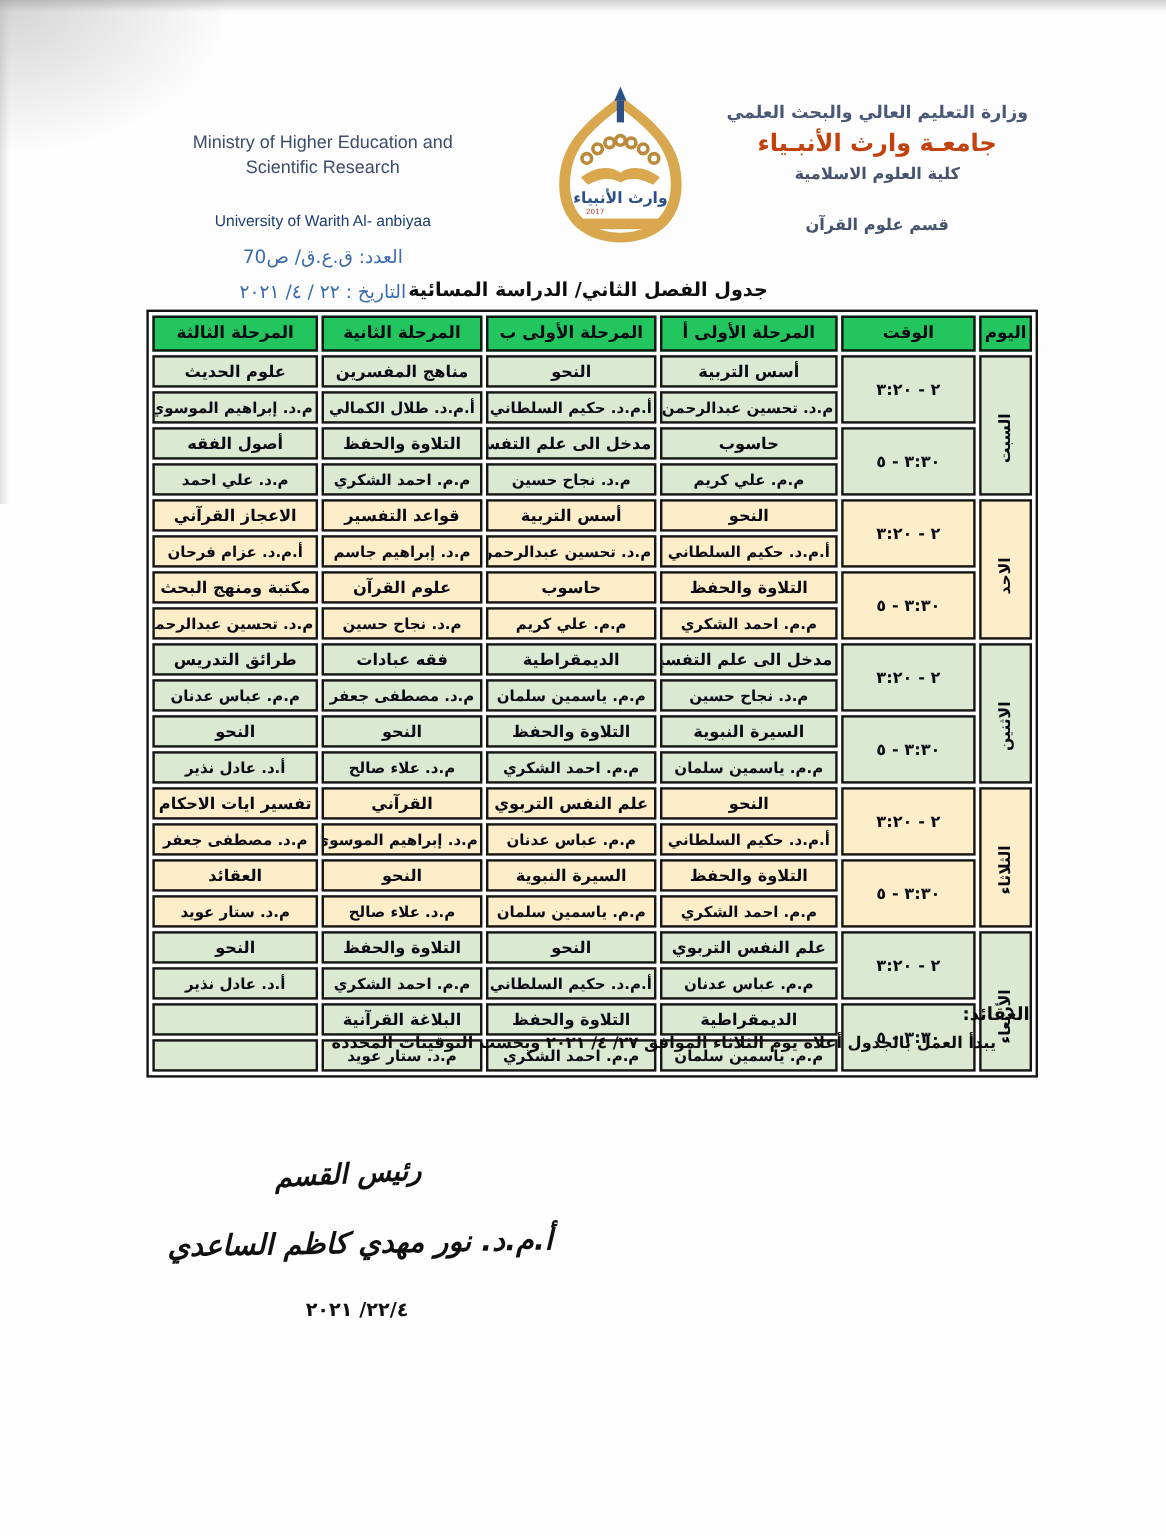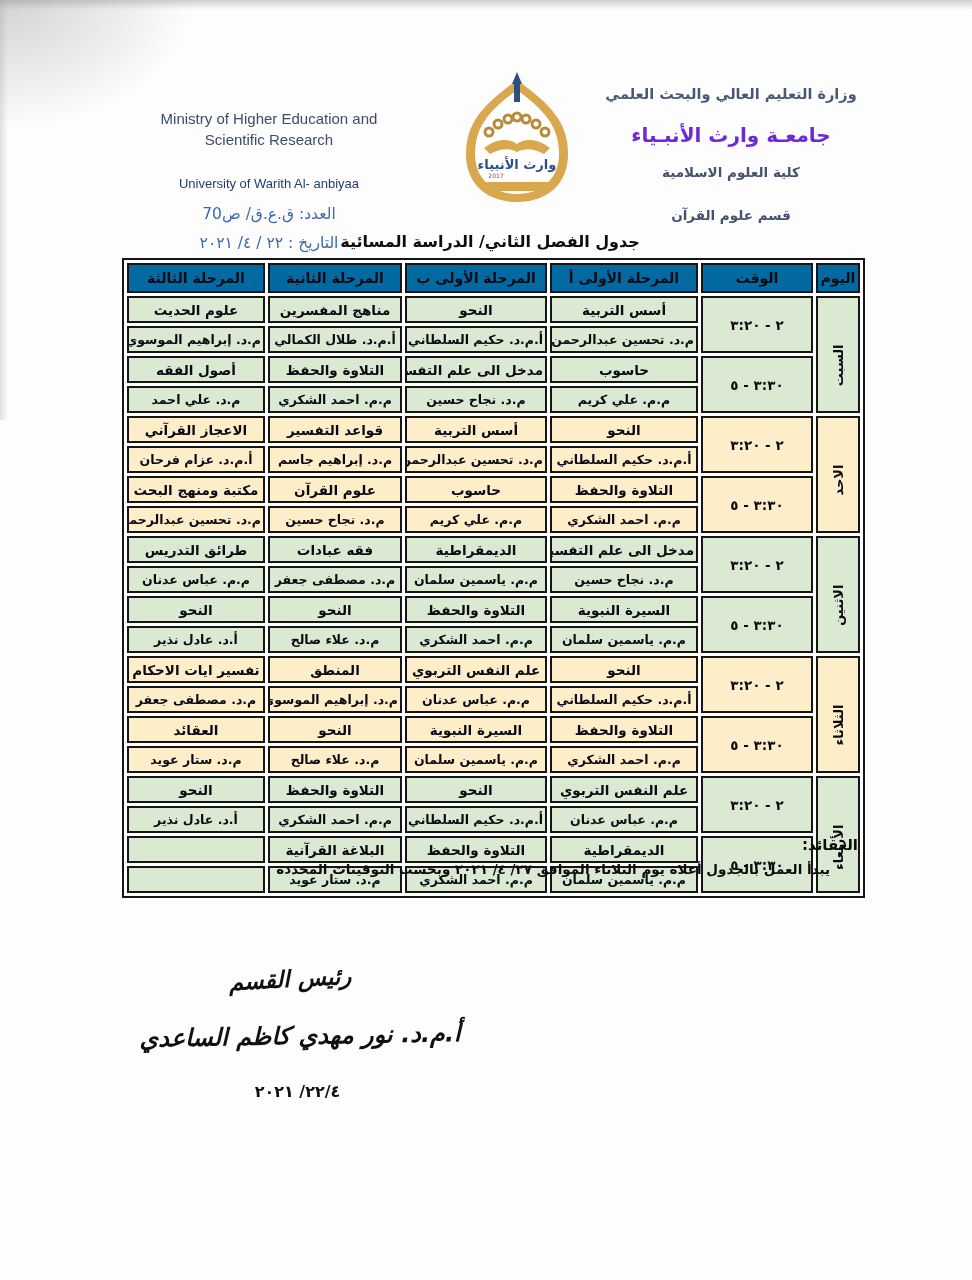--- a/index.html
+++ b/index.html
@@ -14,35 +14,35 @@
 
   
   .hdr-left{position:absolute;left:118px;top:108px;width:302px;text-align:center;
     font-family:"Liberation Sans",sans-serif;}
   .hdr-left .en-small{font-size:15px;line-height:21px;color:#3d4d68;}
   .hdr-left .en-univ{font-size:13px;line-height:24px;color:#1f3e6e;margin-top:22px;}
   .hdr-left .ar-line{direction:rtl;font-family:"DejaVu Sans",sans-serif;
     font-size:15.5px;line-height:22px;color:#3a6aac;margin-top:7px;}
   .hdr-right{position:absolute;left:570px;top:84px;width:322px;text-align:center;direction:rtl;}
   .hdr-right .ar1{font-size:14.5px;font-weight:bold;color:#4a5877;line-height:20px;}
-  .hdr-right .ar2{font-size:20px;font-weight:bold;color:#6d28d9;line-height:27px;margin-top:18px;}
-  .hdr-right .ar3{font-size:13.5px;font-weight:bold;color:#46536f;line-height:19px;margin-top:14px;}
+  .hdr-right .ar2{font-size:20px;font-weight:bold;color:#c2410c;line-height:27px;margin-top:2px;}
+  .hdr-right .ar3{font-size:13.5px;font-weight:bold;color:#46536f;line-height:19px;margin-top:3px;}
   .hdr-right .ar4{font-size:13.5px;font-weight:bold;color:#46536f;line-height:19px;margin-top:24px;}
 
   .logo-wrap{position:absolute;left:444px;top:70px;width:146px;height:138px;}
 
   
   .tbl-title{position:absolute;left:122px;top:232px;width:736px;text-align:center;direction:rtl;
     font-size:16px;font-weight:bold;color:#0d0d0d;}
   table.sched{position:absolute;left:122px;top:258px;width:736px;direction:rtl;
     border-collapse:separate;border-spacing:3px;background:#ffffff;
     border:2px solid #161616;table-layout:fixed;}
   table.sched td{border:2px solid #161616;text-align:center;vertical-align:middle;
     color:#0a0a14;font-weight:bold;overflow:hidden;white-space:nowrap;padding:1px 2px;}
-  td.hdr{background:#0369a1;font-size:14px;height:24px;}
+  td.hdr{background:#22c55e;font-size:14px;height:24px;}
   tr.tone-green td{background:#dbe8d2;}
   tr.tone-tan td{background:#fdeec9;}
   td.sub{font-size:13.5px;height:21px;}
   td.tea{font-size:12.5px;height:21px;}
   td.time{font-size:13.5px;margin-left:28px;}
   td.daycell{padding:0;}
   .rot{transform:rotate(-90deg);white-space:nowrap;font-size:13px;font-weight:bold;
     width:20px;margin:0 auto;}
 
   
@@ -220,21 +220,21 @@
       <td class="tea">أ.د. عادل نذير</td>
     </tr>
 
     <tr class="tone-tan">
       <td class="daycell" rowspan="4">
             <div class="rot">الثلاثاء</div>
           </td>
       <td class="time" rowspan="2">٢ - ٣:٢٠</td>
       <td class="sub">النحو</td>
       <td class="sub">علم النفس التربوي</td>
-      <td class="sub">المنطق</td>
+      <td class="sub">القرآني</td>
       <td class="sub">تفسير ايات الاحكام</td>
     </tr>
     <tr class="tone-tan">
       <td class="tea">أ.م.د. حكيم السلطاني</td>
       <td class="tea">م.م. عباس عدنان</td>
       <td class="tea">م.د. إبراهيم الموسوي</td>
       <td class="tea">م.د. مصطفى جعفر</td>
     </tr>
     <tr class="tone-tan">
       <td class="time" rowspan="2">٣:٣٠ - ٥</td>

